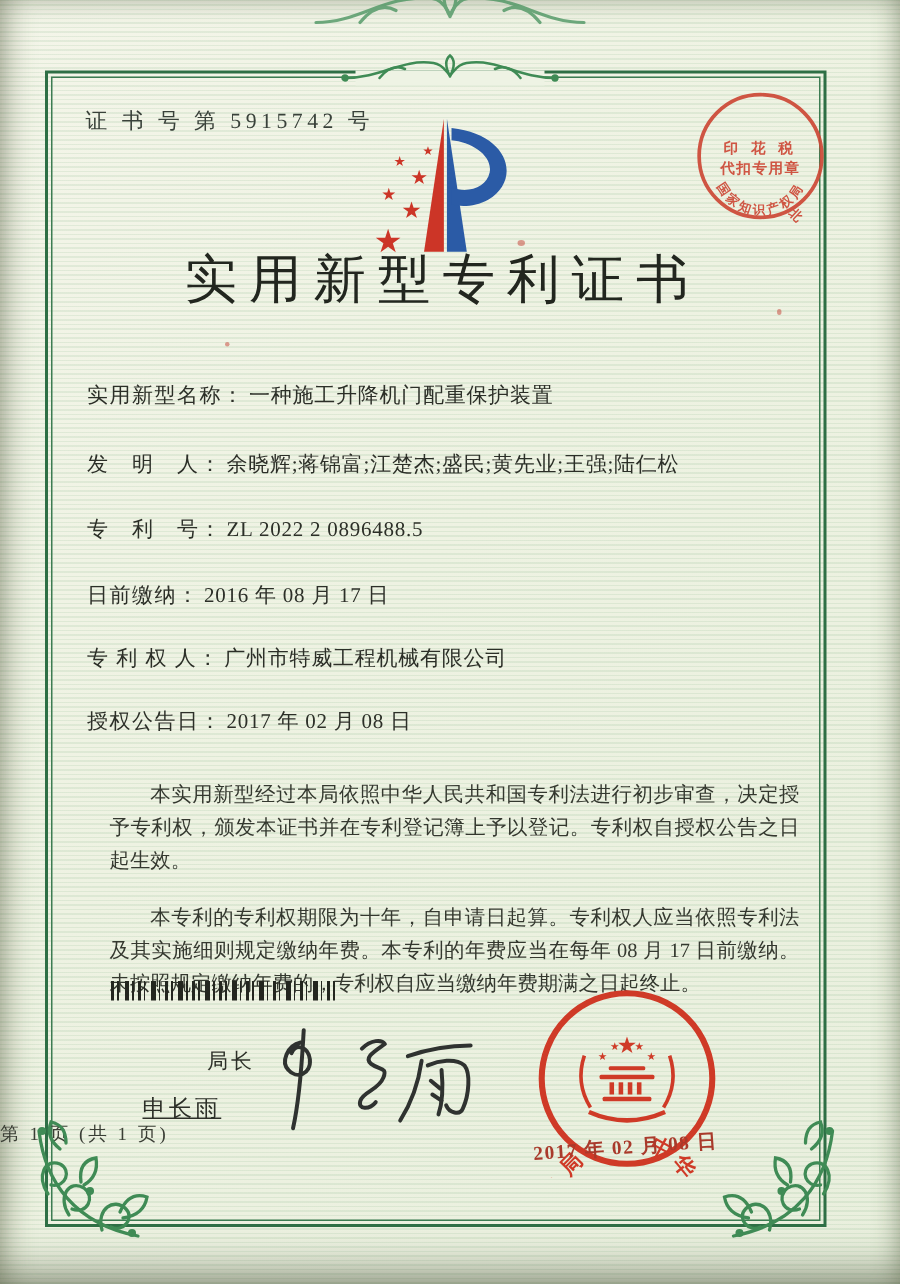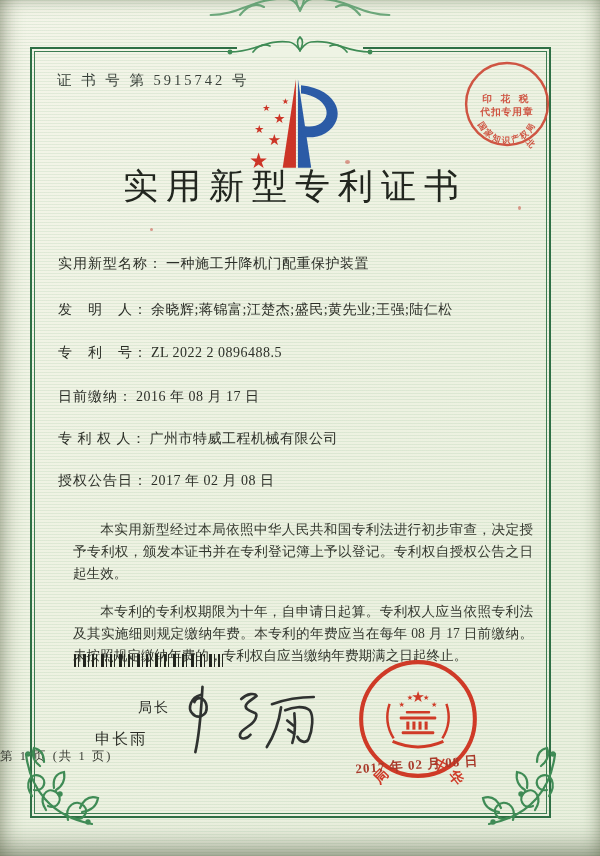--- a/index.html
+++ b/index.html
@@ -26,21 +26,21 @@
   .field .lab{letter-spacing:1px;}
   .field .val{margin-left:3px;letter-spacing:.5px;}
   .paras{position:absolute;left:56px;top:502px;width:494px;font-size:13.6px;line-height:21.8px;color:#34382f;text-align:justify;}
   .paras p{margin:17px;text-indent:2em;}
   .barcode{
     position:absolute;left:74px;top:654px;width:152px;height:13px;
     background:
       repeating-linear-gradient(90deg,#23261f 0 2px,transparent 2px 4px,#23261f 4px 5px,transparent 5px 9px,#23261f 9px 12px,transparent 12px 14px,#23261f 14px 15px,transparent 15px 18px);
   }
   .officer-title{position:absolute;left:95px;top:699px;font-size:14px;letter-spacing:2px;color:#2c2f28;margin-left:43px;}
-  .officer-name{position:absolute;left:95px;top:729px;font-size:15.5px;letter-spacing:2px;color:#2c2f28;}
+  .officer-name{position:absolute;left:95px;top:729px;font-size:15.5px;letter-spacing:2px;color:#2c2f28;text-decoration:underline;}
   .signature{position:absolute;left:178px;top:682px;}
   .seal{position:absolute;left:352px;top:653px;}
   .seal-date{position:absolute;left:348px;top:756px;width:138px;text-align:center;font-size:13px;letter-spacing:1px;color:#a93a2b;transform:rotate(-4deg);font-weight:700;}
   .tax-stamp{position:absolute;left:462px;top:59px;opacity:.92;}
   .footer{position:absolute;left:0;right:0;top:748px;text-align:left;font-size:12.5px;letter-spacing:2px;color:#3a3e35;}
   .orn{position:absolute;}
   .orn-bl{left:20px;top:736px;}
   .orn-br{left:466px;top:736px;transform:scaleX(-1);}
   .orn-top{left:225px;top:33px;}
   .orn-scan-top{left:168px;top:-17px;opacity:.8;}

